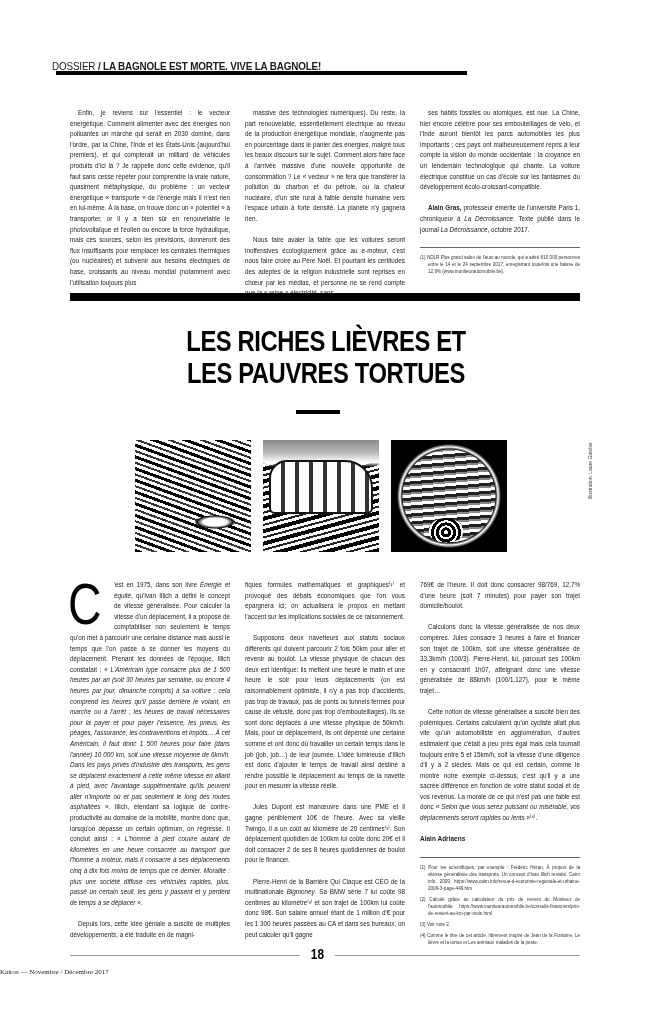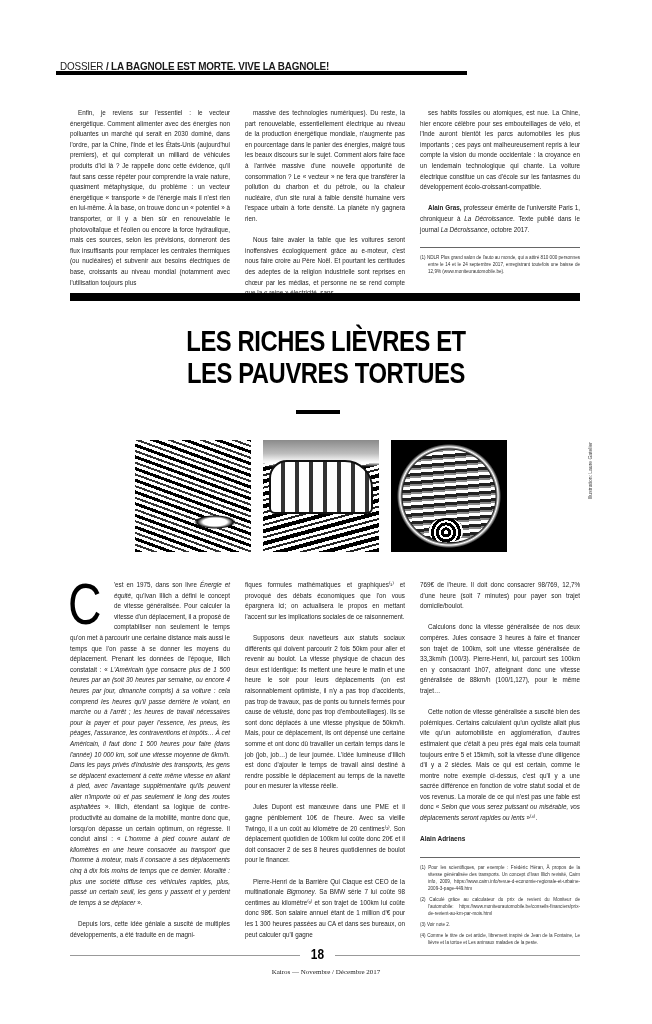--- a/index.html
+++ b/index.html
@@ -1,17 +1,17 @@
 <!DOCTYPE html>
 <html><head>
 <meta charset="utf-8">
 <style>
   html, body { margin:0; padding:0; background:#ffffff; }
   body { width:652px; height:1024px; position:relative; overflow:hidden; font-family:"Liberation Sans", sans-serif; color:#1a1a1a; }
-  .header { position:absolute; left:60px; top:60px; width:411px; }
+  .header { position:absolute; left:52px; top:60px; width:411px; }
   .header-text { font-family:"Liberation Sans", sans-serif; font-size:11.5px; letter-spacing:-0.2px; transform:scaleX(0.86); transform-origin:left; white-space:nowrap; }
   .header-text .kicker { font-weight:normal; }
   .header-text .title { font-weight:bold; }
   .header-rule { position:absolute; left:56px; top:71px; width:411px; height:4px; background:#000; }
 
   .top-cols { position:absolute; left:70px; top:108px; width:510px; display:flex; justify-content:space-between; }
   .col { width:160px; font-size:6.3px; line-height:10.6px; text-align:justify; color:#222; }
   .col p { margin:0 0 10.6px 0; text-indent:8px; }
   .col p.noindent { text-indent:0; }
   .col i { font-style:italic; }
@@ -43,21 +43,21 @@
   .illus3 .turtle { position:absolute; left:38px; top:78px; width:34px; height:24px; border-radius:50% 50% 40% 40%; background:repeating-radial-gradient(circle at 50% 60%, #fff 0 2px, #000 2px 5px); }
   .credit { position:absolute; left:587px; top:442px; font-size:5px; color:#444; writing-mode:vertical-rl; transform:rotate(180deg); white-space:nowrap; }
 
   .bottom-cols { position:absolute; left:70px; top:580px; width:510px; display:flex; justify-content:space-between; }
   .dropcap { float:left; font-family:"Liberation Sans", sans-serif; font-weight:normal; font-size:58px; line-height:48px; margin:0 4px -2px -2px; transform:scaleX(0.8); transform-origin:left; color:#000; }
   .signature { font-weight:bold; font-size:6.5px; margin:0 0 10px 0; text-indent:0 !important; }
 
   .page-rule-left { position:absolute; left:70px; top:955px; width:230px; height:1px; background:#999; }
   .page-rule-right { position:absolute; left:335px; top:955px; width:245px; height:1px; background:#999; }
   .page-number { position:absolute; left:300px; top:946px; width:35px; text-align:center; font-weight:bold; font-size:14px; color:#000; transform:scaleX(0.85); }
-  .issue-line { position:absolute; left:0; top:968px; width:652px; text-align:center; font-family:"Liberation Serif", serif; font-size:7px; color:#222; }
+  .issue-line { position:absolute; left:0; top:968px; width:652px; text-align:left; font-family:"Liberation Serif", serif; font-size:7px; color:#222; }
 </style>
 </head>
 <body>
 
 <div class="header">
   <div class="header-text">
     <span class="kicker">DOSSIER</span><span class="title"> / </span><span class="title">LA BAGNOLE EST MORTE. VIVE LA BAGNOLE!</span>
   </div>
 </div>
 <div class="header-rule"></div>

